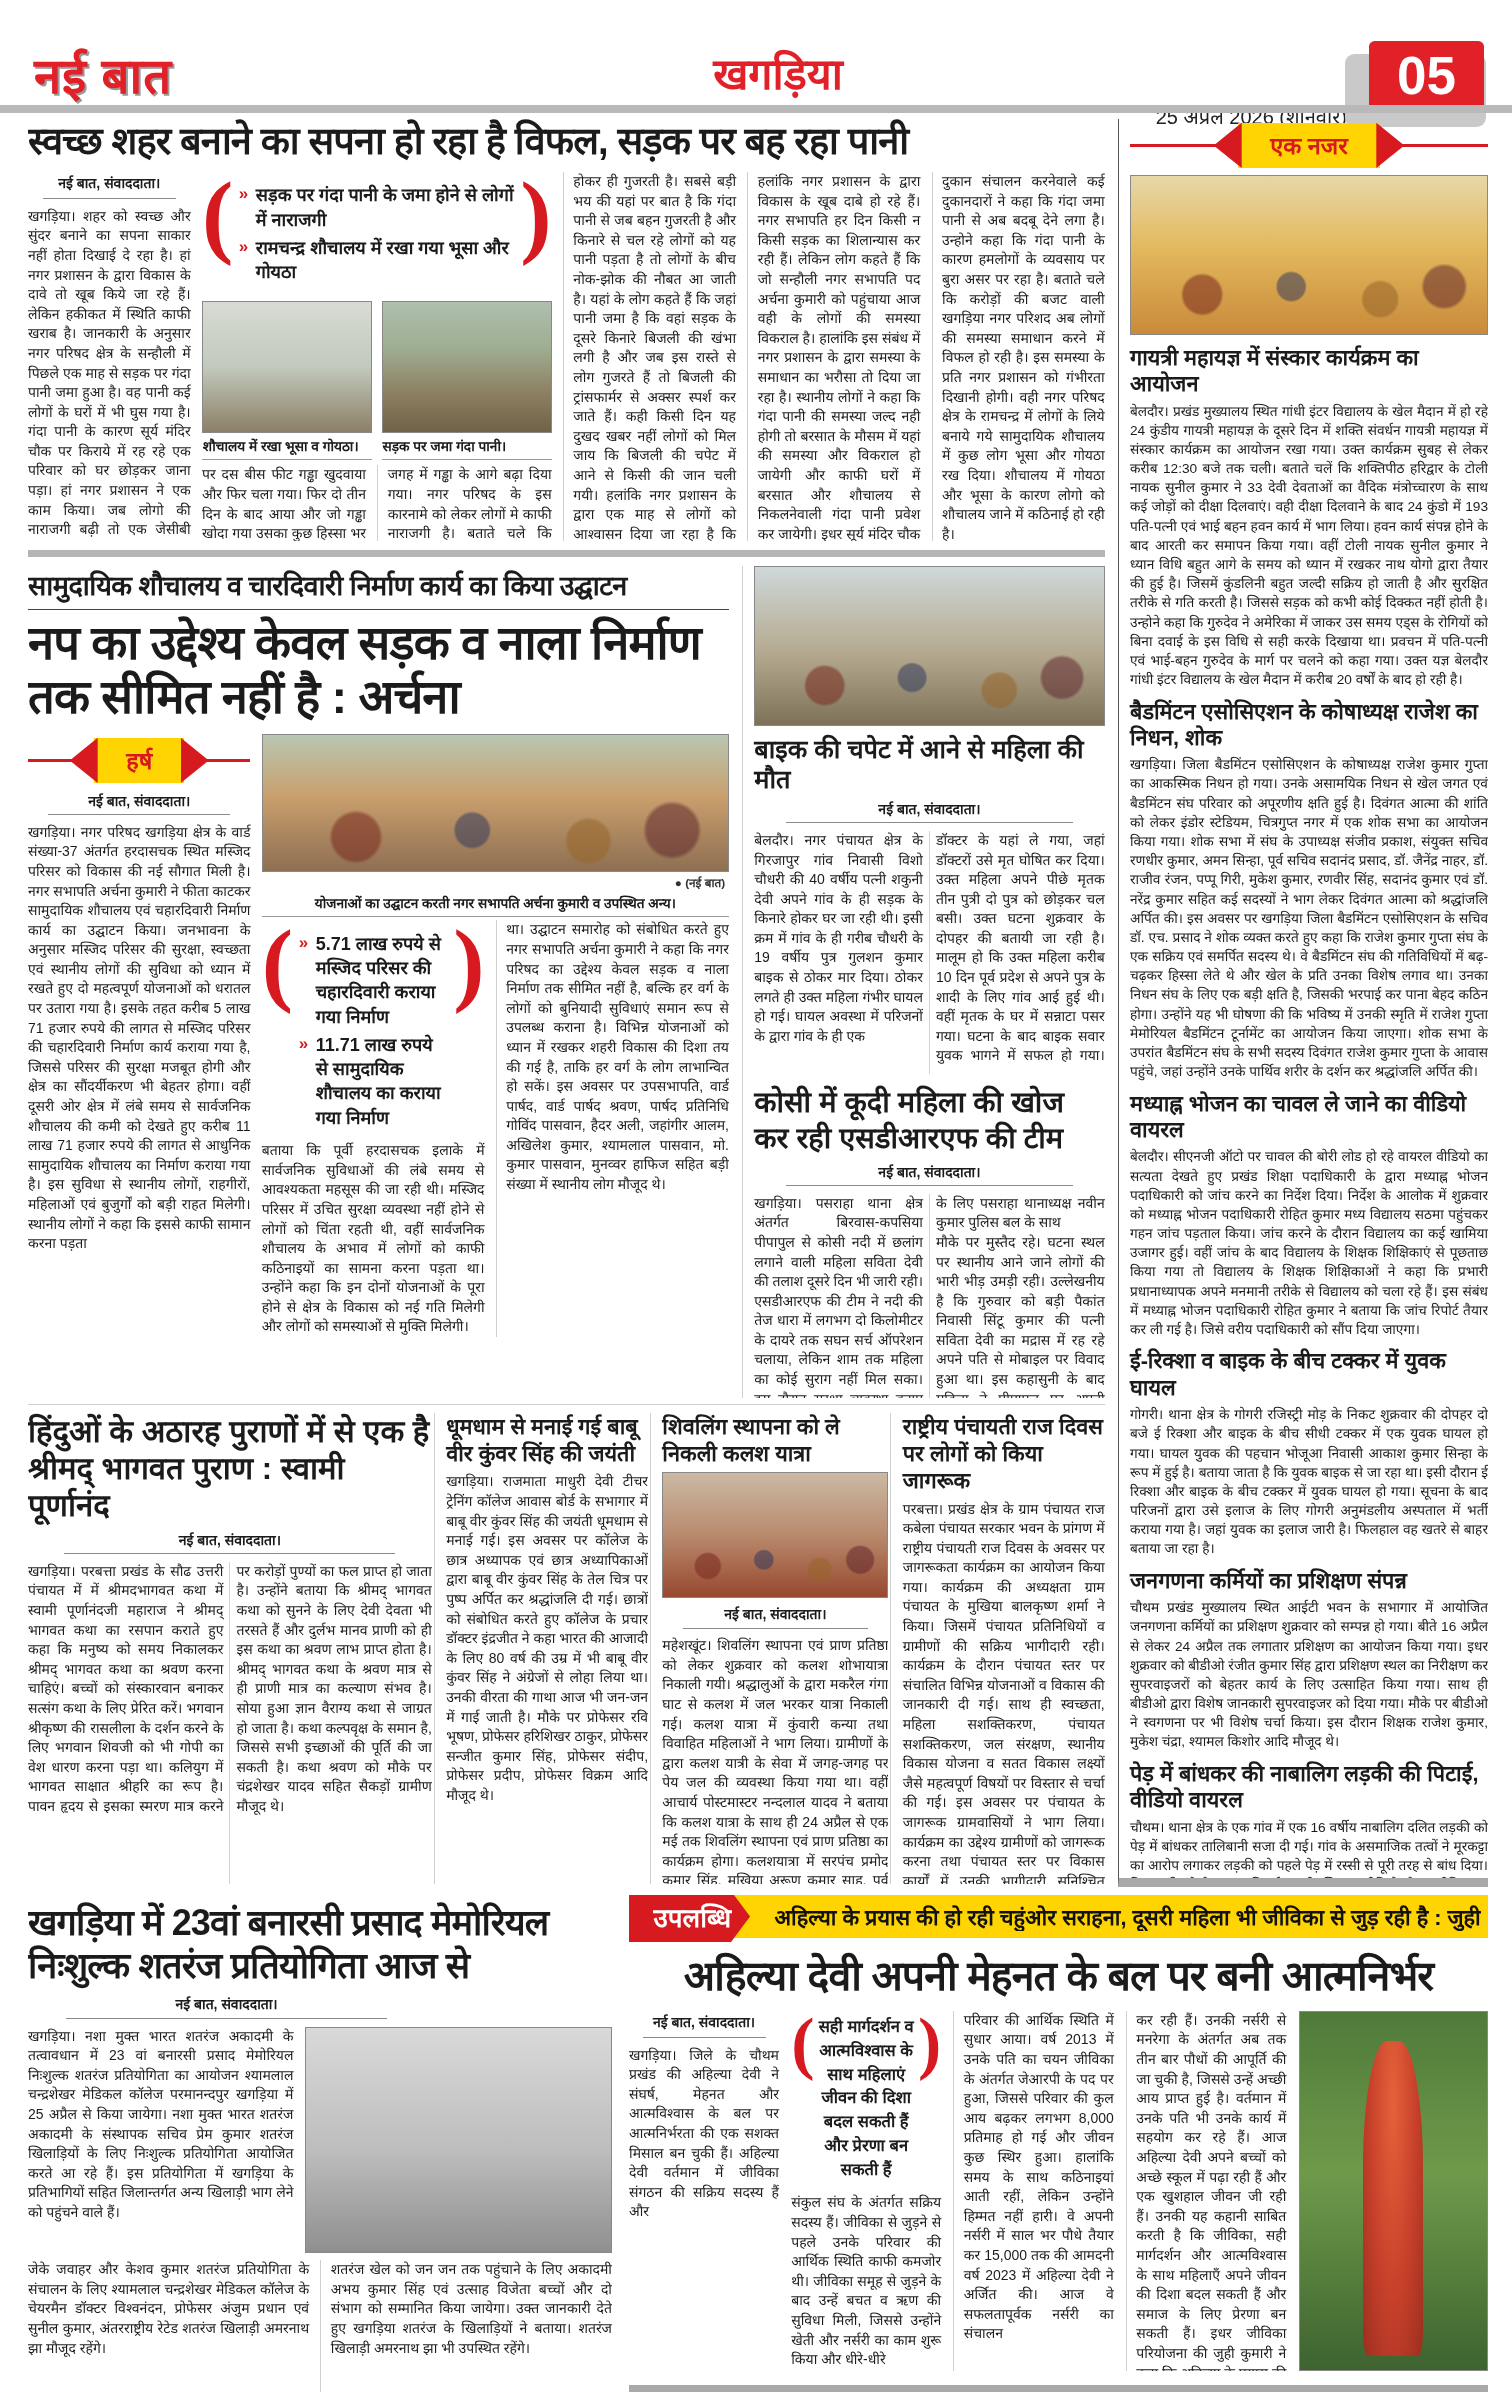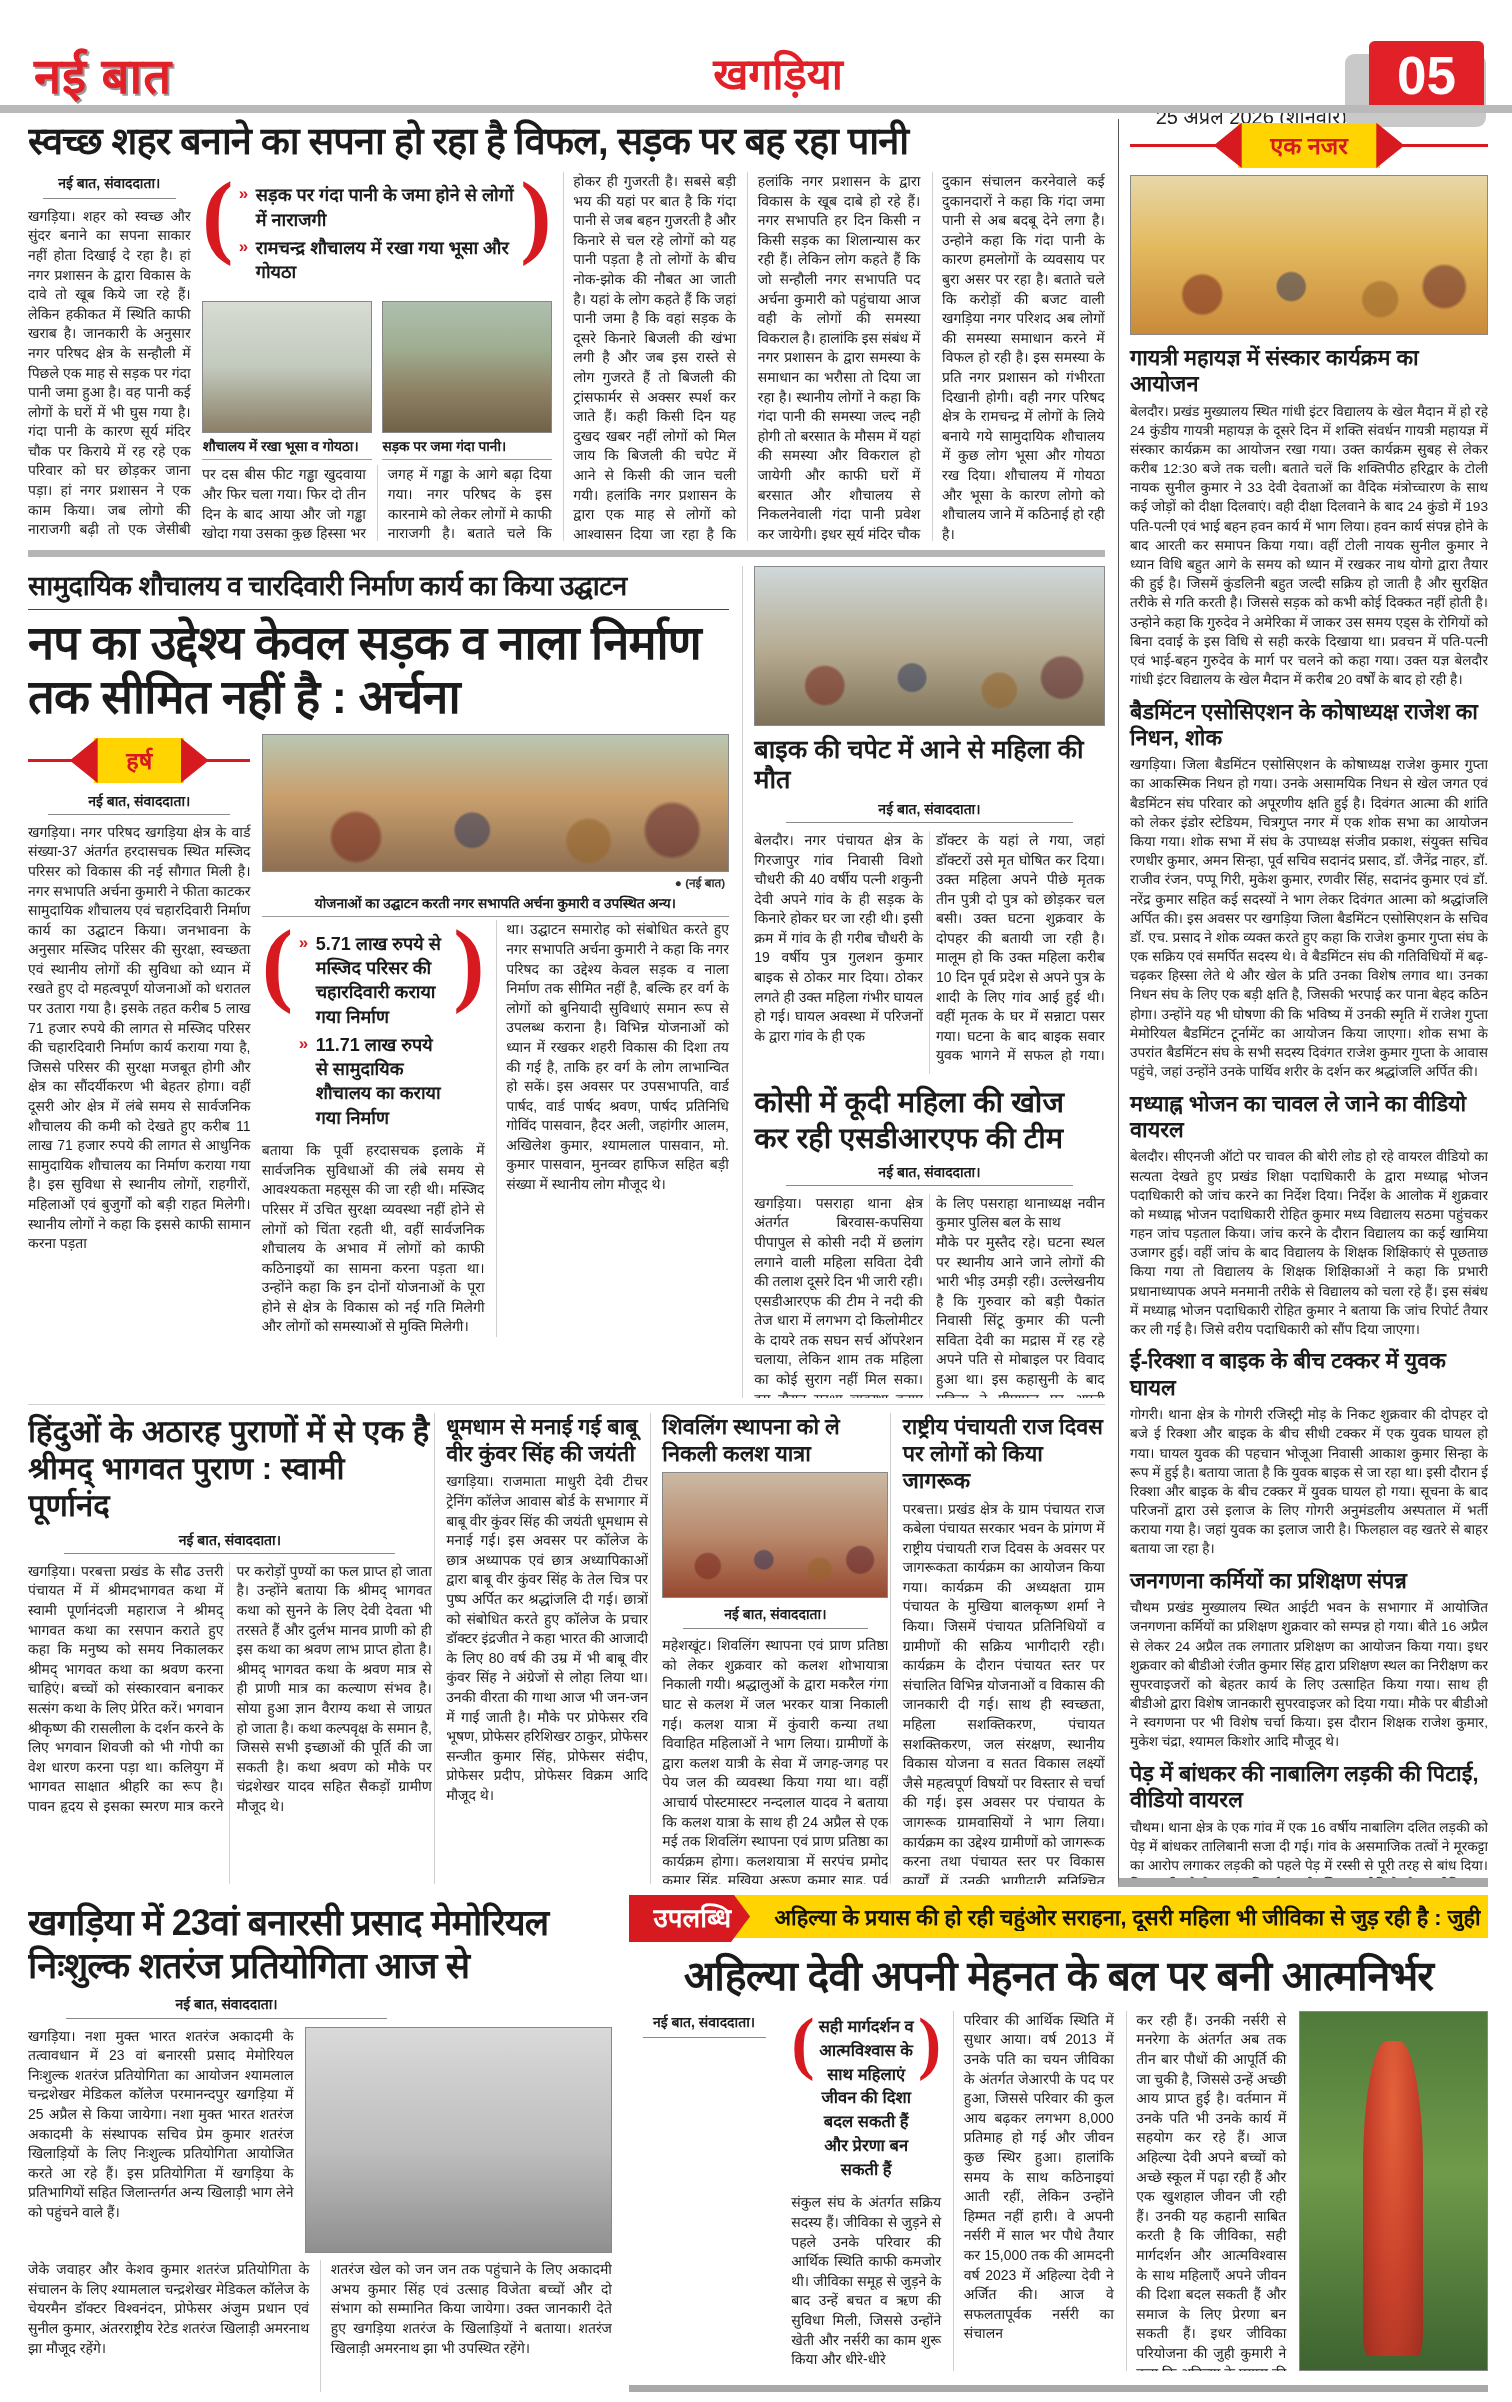--- a/index.html
+++ b/index.html
@@ -303,20 +303,21 @@
 
     <div class="ahilya">
       <div class="ach-strip">
         <span class="ach-badge">उपलब्धि</span>
         <span class="ach-text">अहिल्या के प्रयास की हो रही चहुंओर सराहना, दूसरी महिला भी जीविका से जुड़ रही है : जुही</span>
       </div>
       <div class="h-ahilya">अहिल्या देवी अपनी मेहनत के बल पर बनी आत्मनिर्भर</div>
       <div class="ah-row">
         <div class="c bt">
           <div class="byline">नई बात, संवाददाता।</div>
+          <span>खगड़िया। जिले के चौथम प्रखंड की अहिल्या देवी ने संघर्ष, मेहनत और आत्मविश्वास के बल पर आत्मनिर्भरता की एक सशक्त मिसाल बन चुकी हैं। अहिल्या देवी वर्तमान में जीविका संगठन की सक्रिय सदस्य हैं और</span>
         </div>
         <div class="c bt">
           <div class="quote">
             <div class="paren">(</div>
             <div class="qtxt">सही मार्गदर्शन व आत्मविश्वास के साथ महिलाएं जीवन की दिशा बदल सकती हैं और प्रेरणा बन सकती हैं</div>
             <div class="paren">)</div>
           </div>
           <span>संकुल संघ के अंतर्गत सक्रिय सदस्य हैं। जीविका से जुड़ने से पहले उनके परिवार की आर्थिक स्थिति काफी कमजोर थी। जीविका समूह से जुड़ने के बाद उन्हें बचत व ऋण की सुविधा मिली, जिससे उन्होंने खेती और नर्सरी का काम शुरू किया और धीरे-धीरे</span>
         </div>
         <div class="c bt vline" style="padding-left:9.4px;">परिवार की आर्थिक स्थिति में सुधार आया। वर्ष 2013 में उनके पति का चयन जीविका के अंतर्गत जेआरपी के पद पर हुआ, जिससे परिवार की कुल आय बढ़कर लगभग 8,000 प्रतिमाह हो गई और जीवन कुछ स्थिर हुआ। हालांकि समय के साथ कठिनाइयां आती रहीं, लेकिन उन्होंने हिम्मत नहीं हारी। वे अपनी नर्सरी में साल भर पौधे तैयार कर 15,000 तक की आमदनी वर्ष 2023 में अहिल्या देवी ने अर्जित की। आज वे सफलतापूर्वक नर्सरी का संचालन</div>

